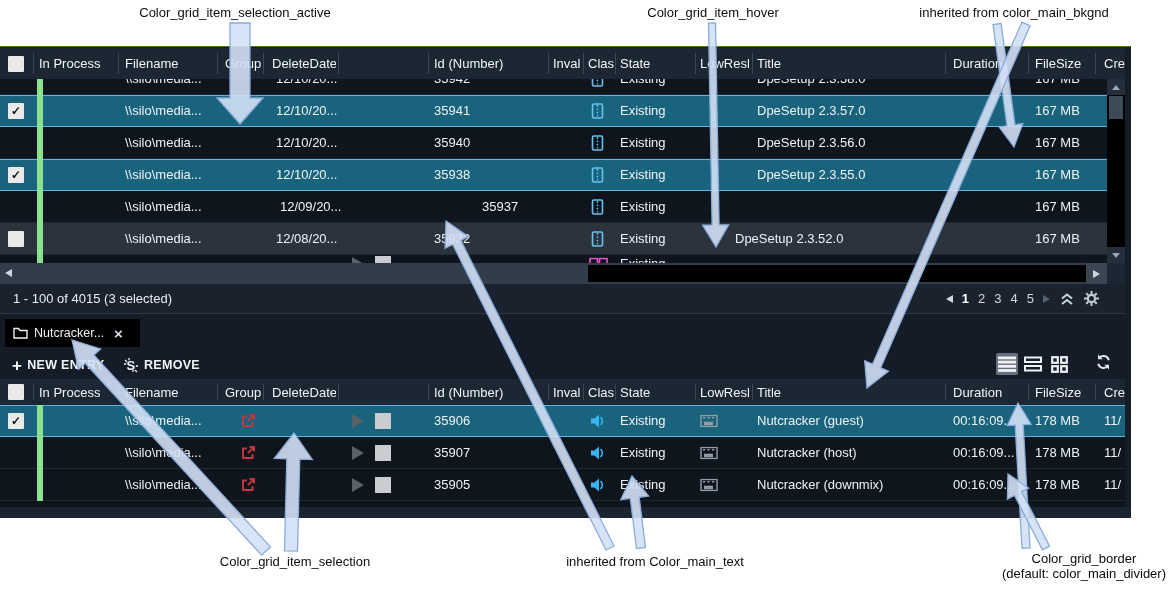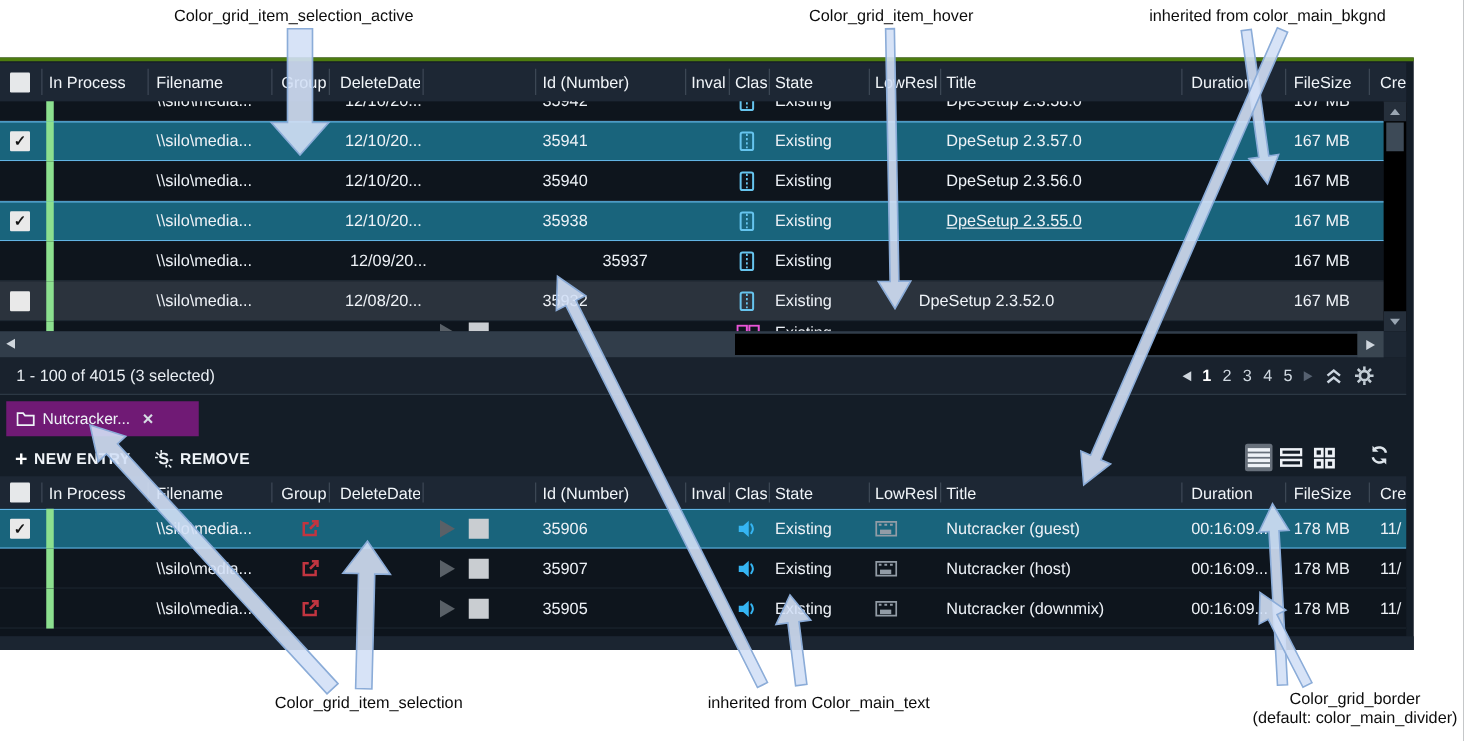--- a/index.html
+++ b/index.html
@@ -6,21 +6,21 @@
   body{position:relative;width:1171px;height:593px;background:#ffffff;
        font-family:"Liberation Sans",sans-serif;overflow:hidden}
   .abs{position:absolute}
   
   .ann-label{position:absolute;transform:translateX(-50%);z-index:60;
 romance     font-weight:bold;font-size:13px;color:#0c0c0c;white-space:nowrap;
      text-align:center;line-height:15px}
   #arrow-svg{position:absolute;left:0;top:0;z-index:50;pointer-events:none}
   
   #app{position:absolute;left:0;top:46px;width:1131px;height:471px;
-       background:#141d27;border-top:3px solid #4d7c0f}
+       background:#141d27;border-top:1px solid #4d7c0f}
   .ghead{position:absolute;left:0;background:#1d2734;border-bottom:1px solid #2b3744;width:1125px}
   .hcell{position:absolute;top:0;height:100%;display:flex;align-items:center;
          font-size:13px;color:#f1f5f9;white-space:nowrap;overflow:hidden}
   .hdiv{position:absolute;top:5px;bottom:5px;width:1px;background:#3c4754}
   .hchk{position:absolute;left:8px;top:50%;margin-top:-8px;width:16px;height:16px;
         background:#e6e8ea;border-radius:1px}
   .grow{position:relative;width:100%;background:#0e151d;box-shadow:inset 0 -1px 0 #1d2731}
   .grow.sel{background:#19647c;box-shadow:inset 0 1px 0 #61b3e3,inset 0 -1px 0 #61b3e3}
   .grow.hover{background:#2b333d;box-shadow:inset 0 -1px 0 #1d2731}
   .clipwrap{overflow:hidden;position:relative;width:100%}
@@ -48,21 +48,21 @@
              display:flex;align-items:center;justify-content:center}
   #sb-corner{position:absolute;left:1107px;top:216px;width:18px;height:21px;background:#1d2733}
   
   #pager{position:absolute;left:0;top:237px;width:1125px;height:29px;background:#19222d;
          border-bottom:1px solid #2c3844}
   #pager-label{position:absolute;left:13px;top:0;height:29px;line-height:29px;font-size:13px;color:#e9eef3}
   #pagination{position:absolute;right:26px;top:0;height:29px;display:flex;align-items:center;gap:9px}
   .pg{font-size:13px;color:#d0d9e1}
   .pg.cur{color:#ffffff;font-weight:bold}
   
-  #tab{position:absolute;left:5px;top:272px;width:154px;height:28px;background:#701a75;
+  #tab{position:absolute;left:5px;top:272px;width:135px;height:28px;background:#000000;
        display:flex;align-items:center}
   #tab-label{font-size:12.5px;color:#eef3f7;margin-left:6px;white-space:nowrap;overflow:hidden;width:78px}
   #tab-close{font-size:15px;font-weight:bold;color:#d6dde4;margin-left:2px;line-height:1}
   .tbtn{position:absolute;top:304px;height:28px;display:flex;align-items:center;gap:5px;
         font-size:12.5px;font-weight:bold;color:#f0f4f8;letter-spacing:.3px}
   .plus{font-size:17px;font-weight:bold;color:#fff;line-height:1}
   .vbox{position:absolute;top:306px;width:22px;height:22px;display:flex;align-items:center;justify-content:center;border-radius:2px}
   .vbox.on{background:#67707b}
   #refresh{position:absolute;top:307px;left:1095px}
   
@@ -148,21 +148,21 @@
             <path d="M8.5 2.5v11.5" stroke="#66c4ee" stroke-width="1.4" stroke-dasharray="1.7 1.7"></path>
           </svg></span>
       </div>
       <div class="grow sel" style="height: 32px;">
         <span class="cbx">✓</span>
         <span class="gbar"></span>
         <span class="ct" style="left: 125px; width: 95px;">\\silo\media...</span>
         <span class="ct" style="left: 276px; width: 70px;">12/10/20...</span>
         <span class="ct" style="left: 434px; width: 110px;">35938</span>
         <span class="ct" style="left: 620px; width: 76px;">Existing</span>
-        <span class="ct" style="left: 757px; width: 190px; text-decoration: underline;">DpeSetup 2.3.55.0</span>
+        <span class="ct" style="left: 757px; width: 190px;">DpeSetup 2.3.55.0</span>
         <span class="ct" style="left: 1035px; width: 57px;">167 MB</span>
         <span class="icon" style="left: 589px;"><svg width="17" height="17" viewBox="0 0 17 17">
             <rect x="3.5" y="1.5" width="10" height="14" rx="1.5" fill="none" stroke="#66c4ee" stroke-width="1.6"></rect>
             <path d="M8.5 2.5v11.5" stroke="#66c4ee" stroke-width="1.4" stroke-dasharray="1.7 1.7"></path>
           </svg></span>
       </div>
       <div class="grow" style="height: 32px;">
         <span class="gbar"></span>
         <span class="ct" style="left: 125px; width: 95px;">\\silo\media...</span>
         <span class="ct" style="left: 280px; width: 70px;">12/09/20...</span>

